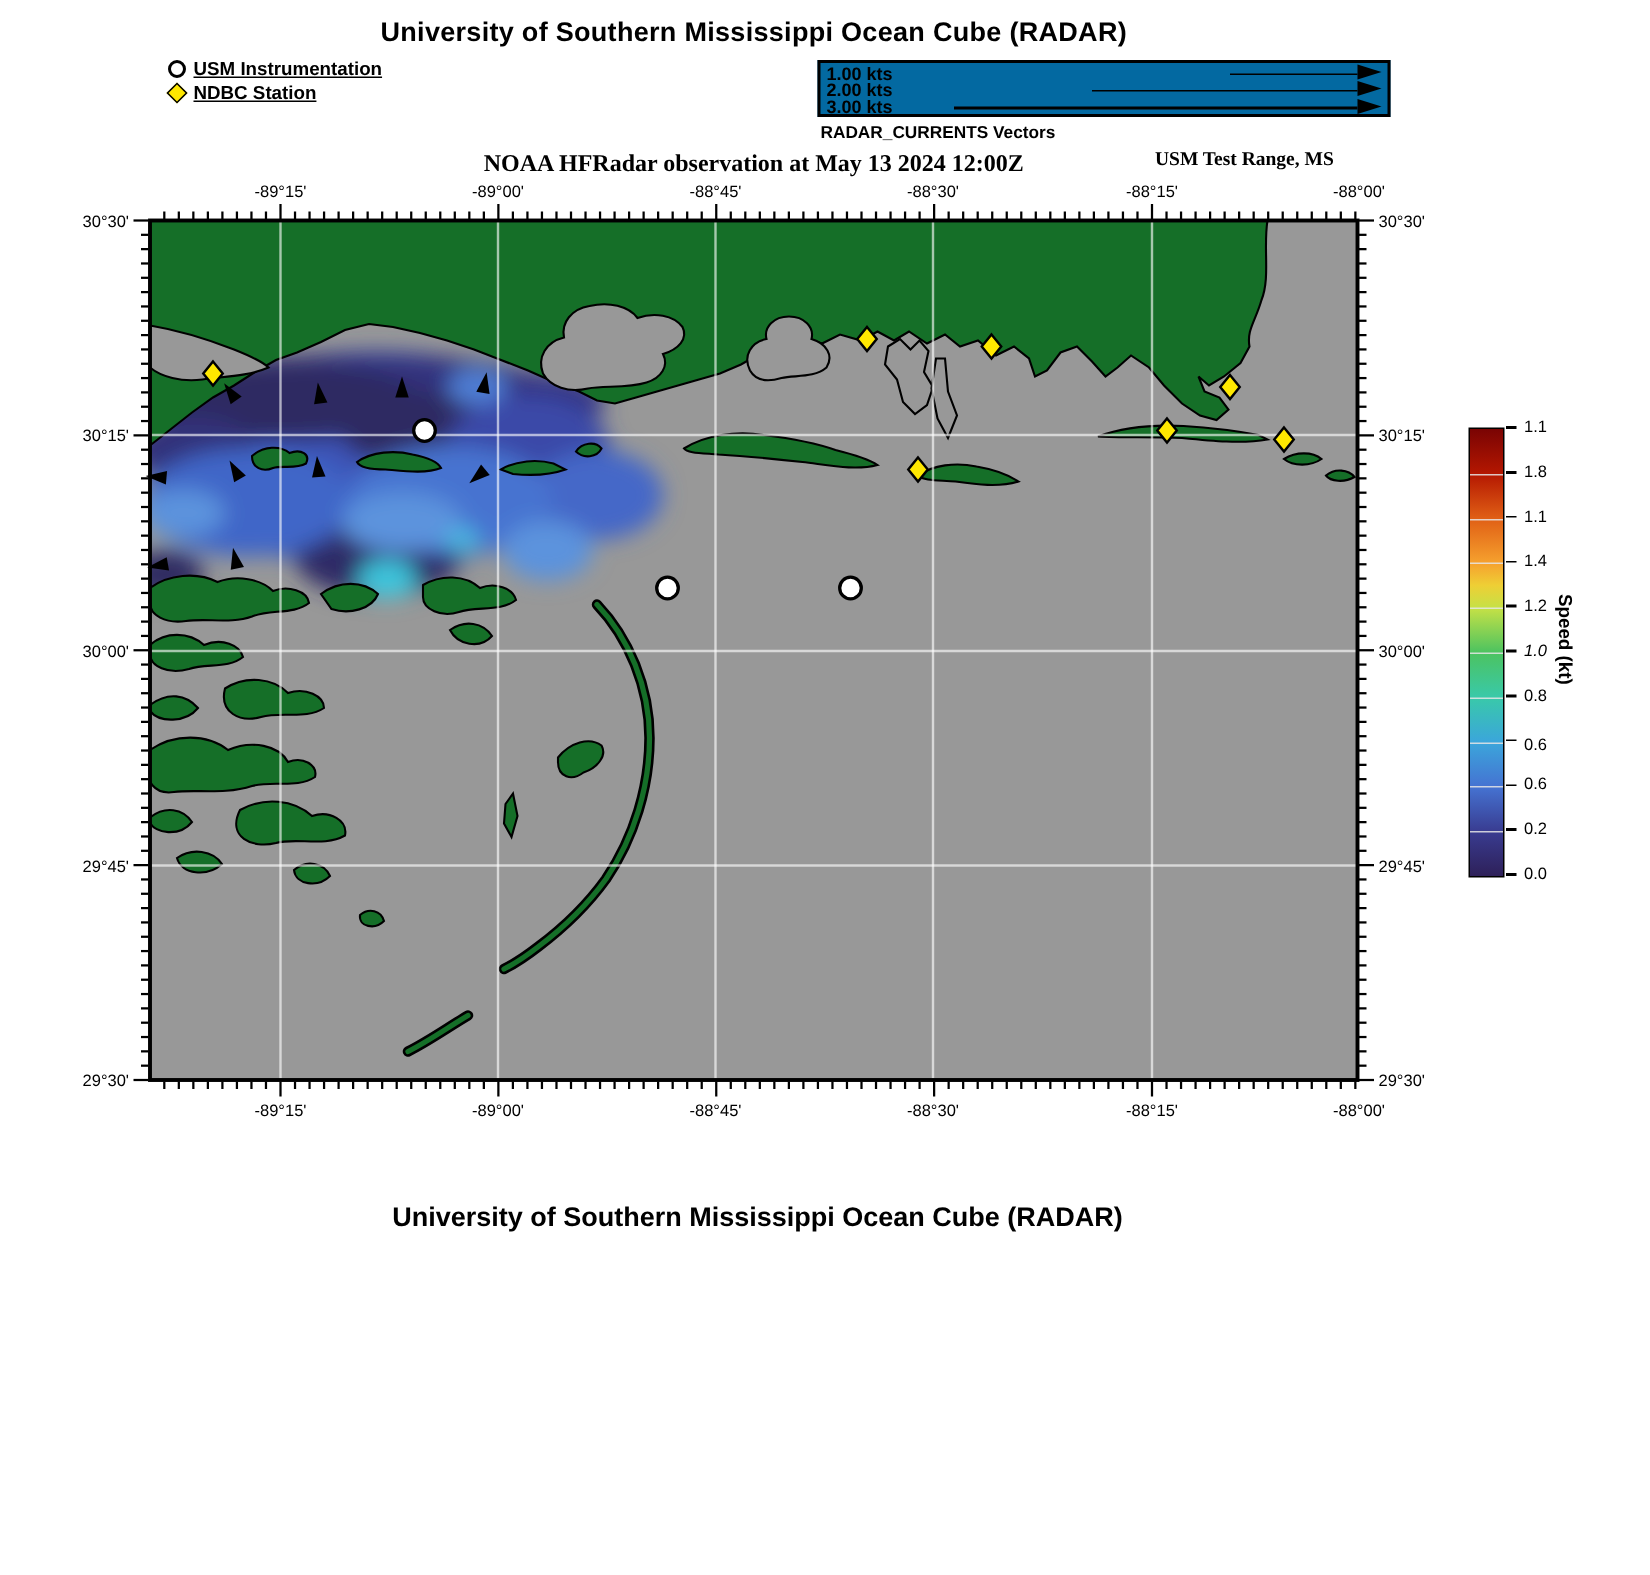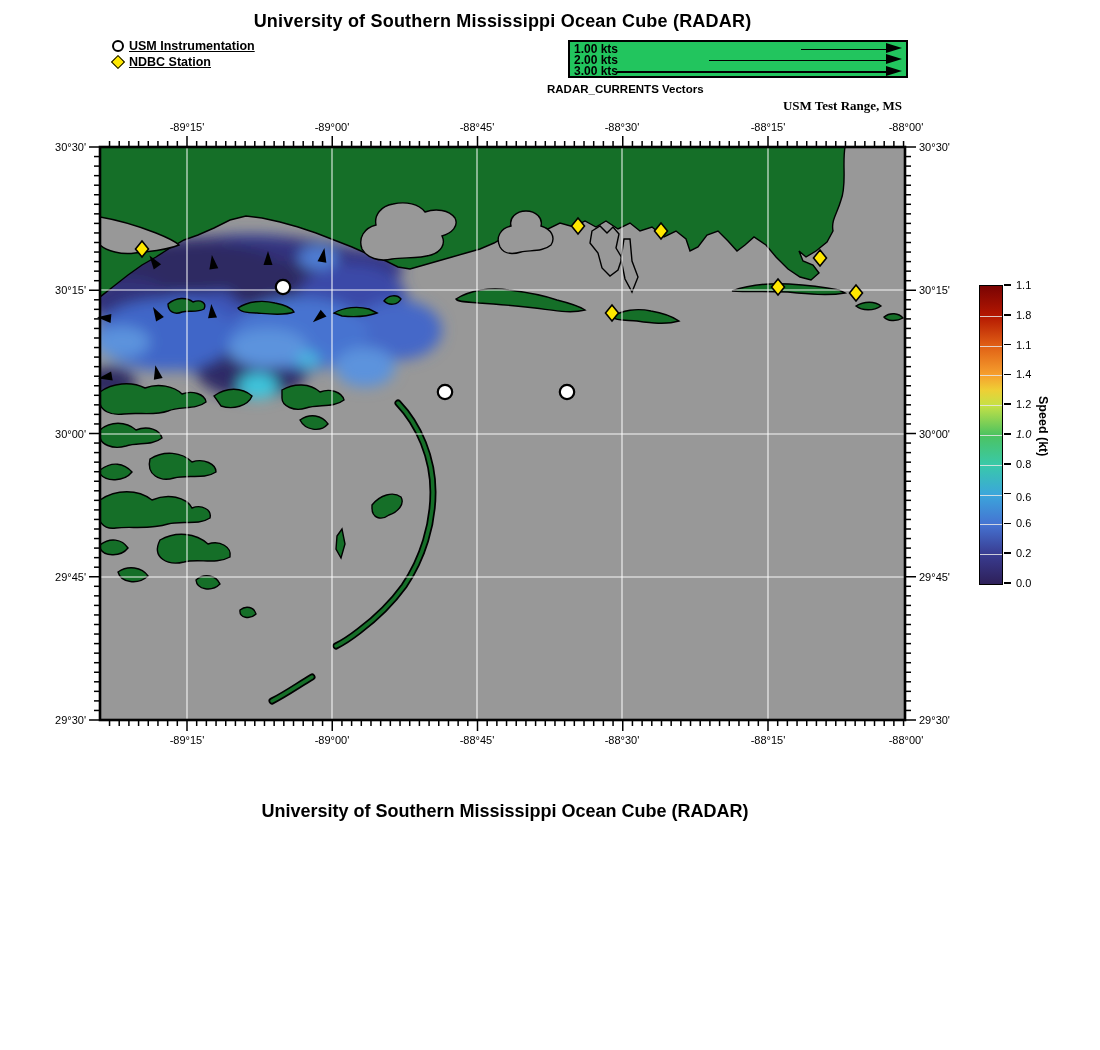--- a/index.html
+++ b/index.html
@@ -6,28 +6,28 @@
   .page{position:relative;width:1100px;height:1050px;background:#ffffff;overflow:hidden;
         font-family:"Liberation Sans", sans-serif;color:#000;}
   .abs{position:absolute;}
   .top-title{left:100px;top:11px;width:805px;text-align:center;font-size:18px;font-weight:bold;letter-spacing:0.2px;}
   .bottom-title{left:0px;top:801px;width:1010px;text-align:center;font-size:18px;font-weight:bold;}
   .legend{left:112px;top:38px;}
   .legend-row{display:flex;align-items:center;height:15px;margin-bottom:1px;}
   .circle-icon{width:12px;height:12px;border:2.2px solid #000;border-radius:50%;background:#fff;margin-right:5px;box-sizing:border-box;}
   .diamond-icon{width:10px;height:10px;border:1.6px solid #000;background:#ffe800;transform:rotate(45deg);margin:0 6px 0 1px;box-sizing:border-box;}
   .legend-label{font-size:12.5px;font-weight:bold;text-decoration:underline;}
-  .scale-box{left:568px;top:40px;width:340px;height:38px;border:2.5px solid #000;background:#22c55e;box-sizing:border-box;}
+  .scale-box{left:545px;top:40px;width:382px;height:38px;border:2.5px solid #000;background:#0369a1;box-sizing:border-box;}
   .scale-row{position:absolute;left:0;width:100%;height:11px;}
   .scale-label{position:absolute;left:4px;top:0;font-size:12px;font-weight:bold;line-height:11px;}
   .aline{position:absolute;right:20px;top:5px;height:1.6px;background:#000;}
   .ahead{position:absolute;right:4px;top:-0.5px;width:0;height:0;border-top:5.5px solid transparent;border-bottom:5.5px solid transparent;border-left:16px solid #000;}
   .scale-caption{left:547px;top:83px;font-size:11.5px;font-weight:bold;}
   .subtitle{left:100px;top:101px;width:805px;text-align:center;font-family:"Liberation Serif", serif;font-size:16px;font-weight:bold;}
-  .region-label{left:770px;top:98px;width:145px;text-align:center;font-family:"Liberation Serif", serif;font-size:13px;font-weight:bold;}
+  .region-label{left:770px;top:98px;width:145px;font-family:"Liberation Serif", serif;font-size:13px;font-weight:bold;}
   #map-svg{position:absolute;left:0;top:0;}
   .cbar{left:979px;top:285px;width:22px;height:298px;border:1.8px solid #000;box-sizing:content-box;}
   .cbar-line{position:absolute;left:0;width:100%;height:1px;background:rgba(230,230,230,0.85);}
   .cbar-tick{position:absolute;left:1004px;width:7px;height:1.6px;background:#000;}
   .cbar-num{position:absolute;left:1016px;font-size:11px;line-height:12px;}
   .cbar-title{left:1036px;top:396px;font-size:12.5px;font-weight:bold;writing-mode:vertical-rl;}
 </style>
 </head>
 <body>
 
@@ -58,20 +58,21 @@
         <span class="ahead"></span>
       </div>
       <div class="scale-row" style="top: 24.1px;">
         <span class="scale-label">3.00 kts</span>
         <span class="aline" style="width: 269px;"></span>
         <span class="ahead"></span>
       </div>
     </div>
   <div class="abs scale-caption">RADAR_CURRENTS Vectors</div>
 
+  <div class="abs subtitle">NOAA HFRadar observation at May 13 2024 12:00Z</div>
   <div class="abs region-label">USM Test Range, MS</div>
 
   <svg id="map-svg" width="1100" height="780">
       <defs>
         <clipPath id="mapclip">
           <rect x="100" y="147" width="805" height="573"></rect>
         </clipPath>
         <filter id="blobblur" x="-30%" y="-30%" width="160%" height="160%">
           <feGaussianBlur stdDeviation="7"></feGaussianBlur>
         </filter>

